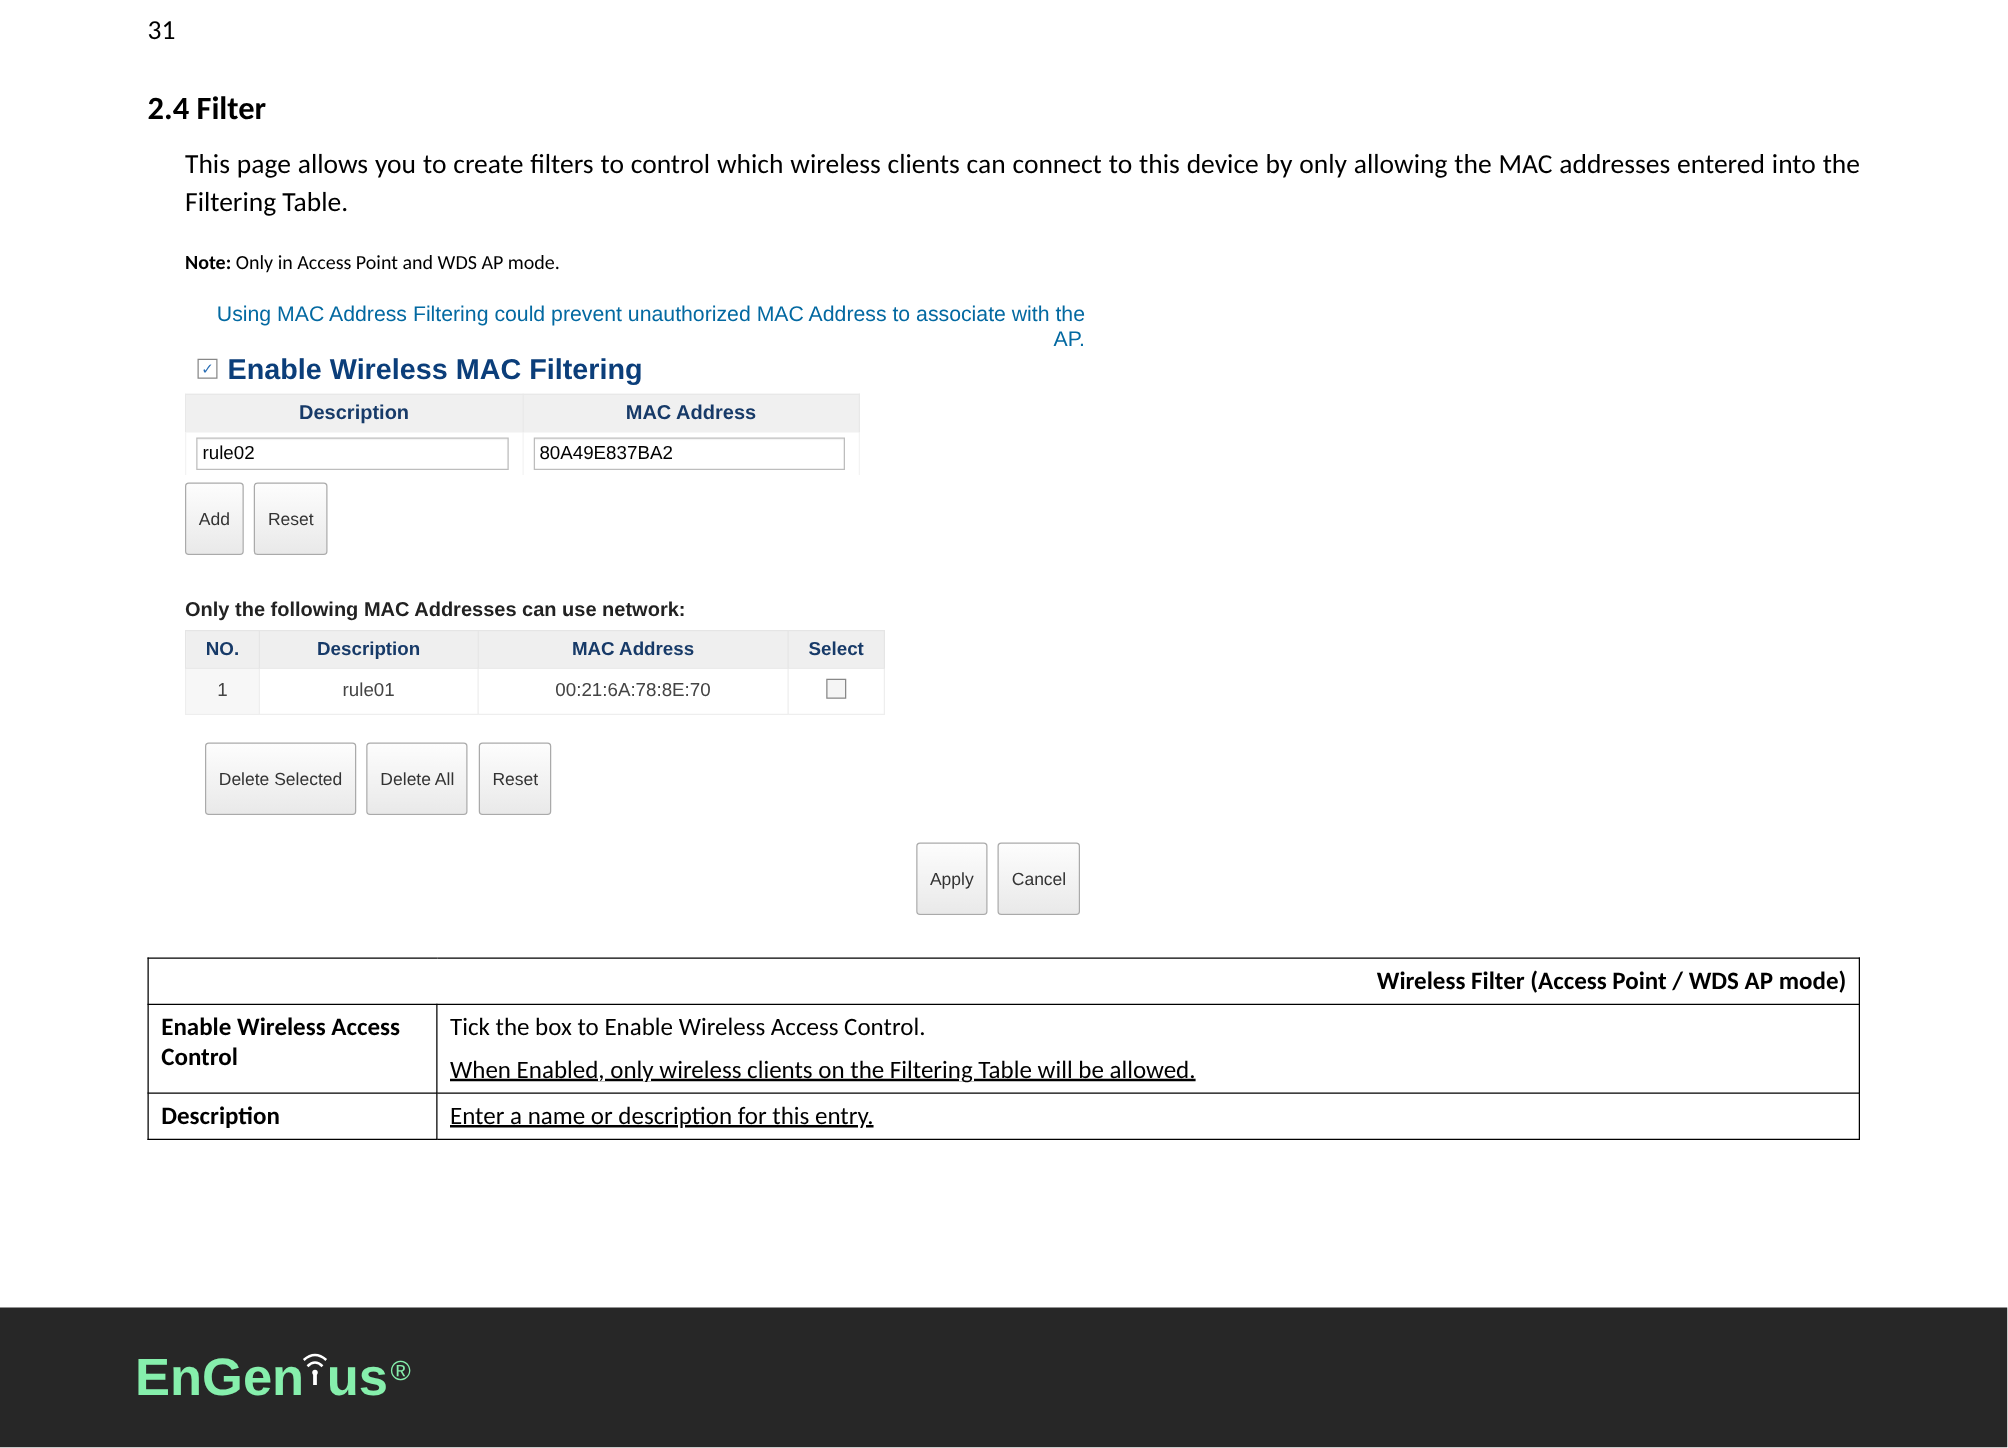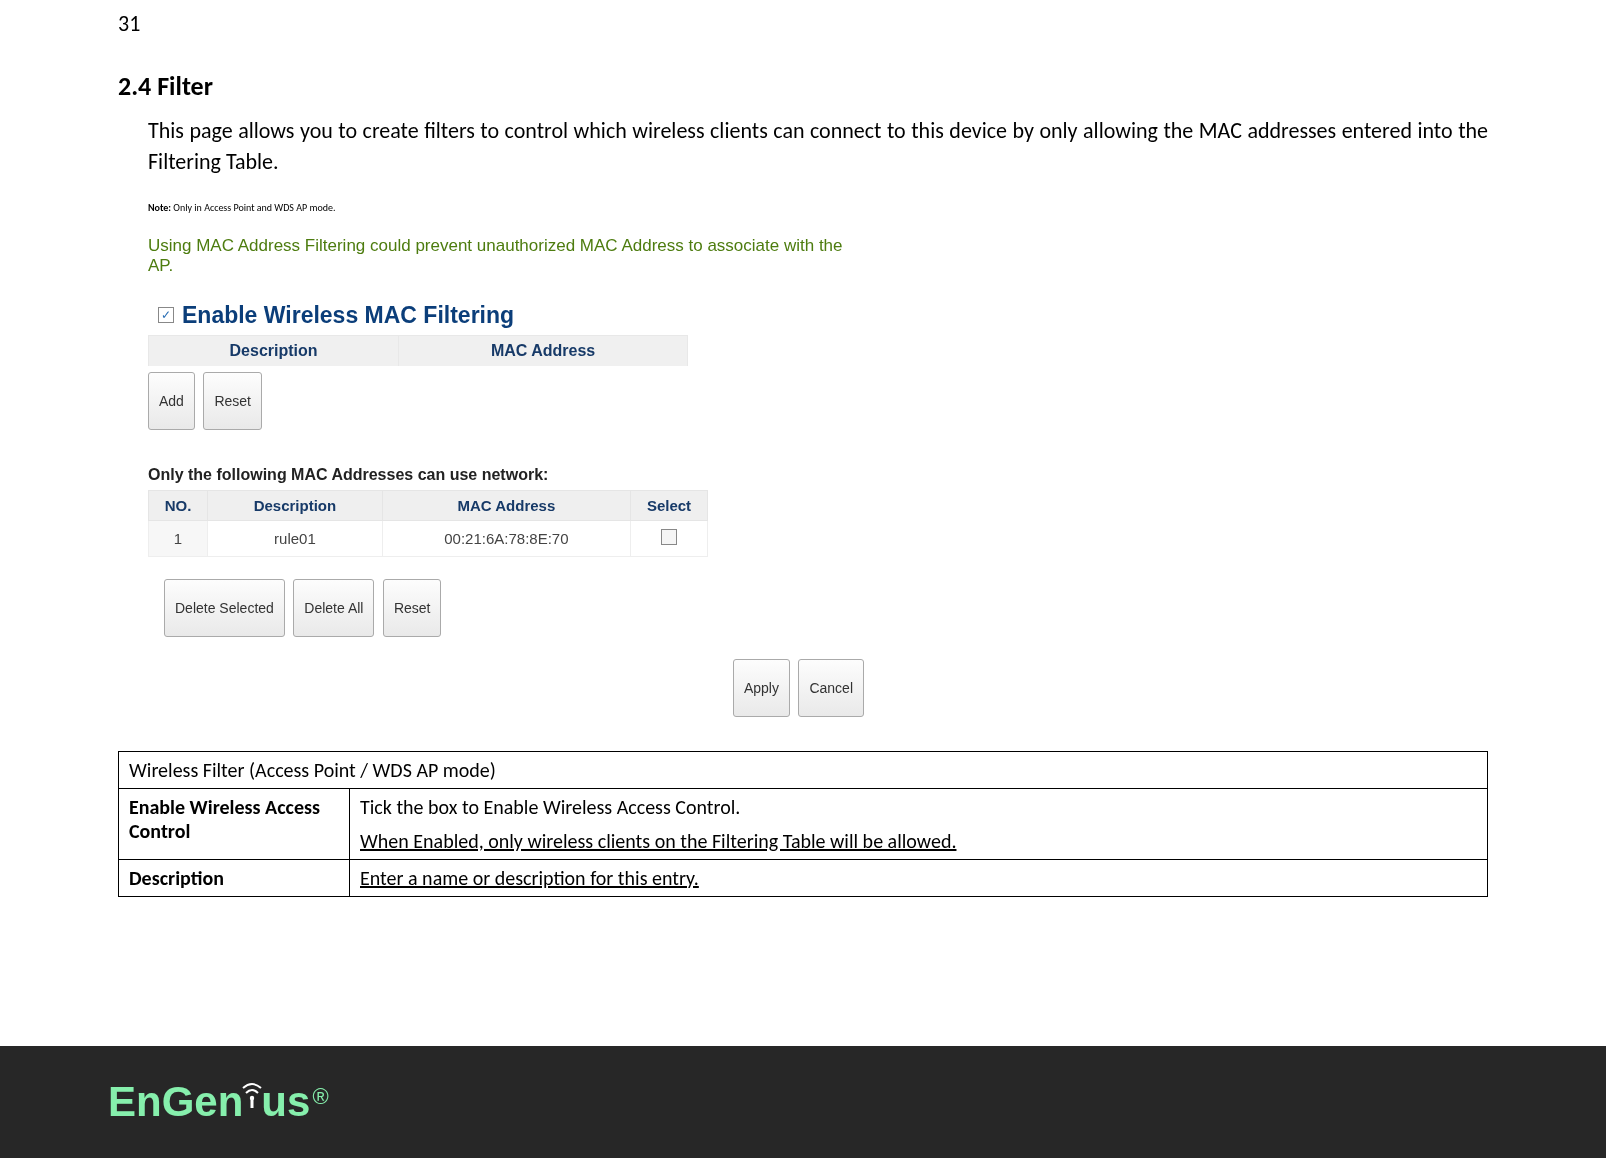--- a/index.html
+++ b/index.html
@@ -33,35 +33,35 @@
     margin-bottom: 14px;
   }
   .body-text {
     font-size: 22px;
     line-height: 1.4;
     text-align: justify;
     margin-bottom: 4px;
     padding-left: 30px;
   }
   .note-text {
-    font-size: 10px;
+    font-size: 16px;
     margin-bottom: 22px;
     padding-left: 30px;
     margin-top: 23px;
   }
   .note-text .bold { font-weight: bold; }
   .screenshot {
     margin-left: 30px;
     width: 720px;
     font-family: Arial, sans-serif;
   }
   .sc-caption {
     font-size: 17px;
-    color: #4d7c0f;
-    margin-bottom: 26px;
+    color: #0369a1;
+    text-align: right;
   }
   .sc-checkbox-row {
     display: flex;
     align-items: center;
     gap: 8px;
     margin-bottom: 4px;
     margin-left: 10px;
   }
   .sc-checkbox {
     width: 14px;
@@ -172,21 +172,22 @@
     font-size: 20px;
     margin-left: 0;
   }
   .desc-table td, .desc-table th {
     border: 1px solid #000;
     padding: 6px 10px;
     text-align: left;
     vertical-align: top;
   }
   .desc-table .header-row td {
-    font-weight: normal;
+    font-weight: bold;
+    text-align: right;
   }
   .desc-table .label-col {
     width: 210px;
     font-weight: bold;
   }
   .desc-table .val-col p {
     margin: 0 0 10px 0;
   }
   .desc-table .val-col p:last-child { margin-bottom:0;text-decoration:underline; }
   .footer {
@@ -243,20 +244,24 @@
       <div class="sc-checkbox-row">
         <span class="sc-checkbox">✓</span>
         <span class="sc-checkbox-label">Enable Wireless MAC Filtering</span>
       </div>
 
       <table class="sc-input-table">
         <tbody>
             <tr>
           <th>Description</th>
           <th>MAC Address</th>
+        </tr>
+        <tr>
+          <td><input class="sc-textinput" value="rule02" style=""></td>
+          <td><input class="sc-textinput" value="80A49E837BA2" style=""></td>
         </tr>
       </tbody>
         </table>
       <div class="sc-btn-row">
         <span class="sc-button">Add</span>
         <span class="sc-button">Reset</span>
       </div>
 
       <div class="sc-subhead">Only the following MAC Addresses can use network:</div>
       <table class="sc-data-table">

